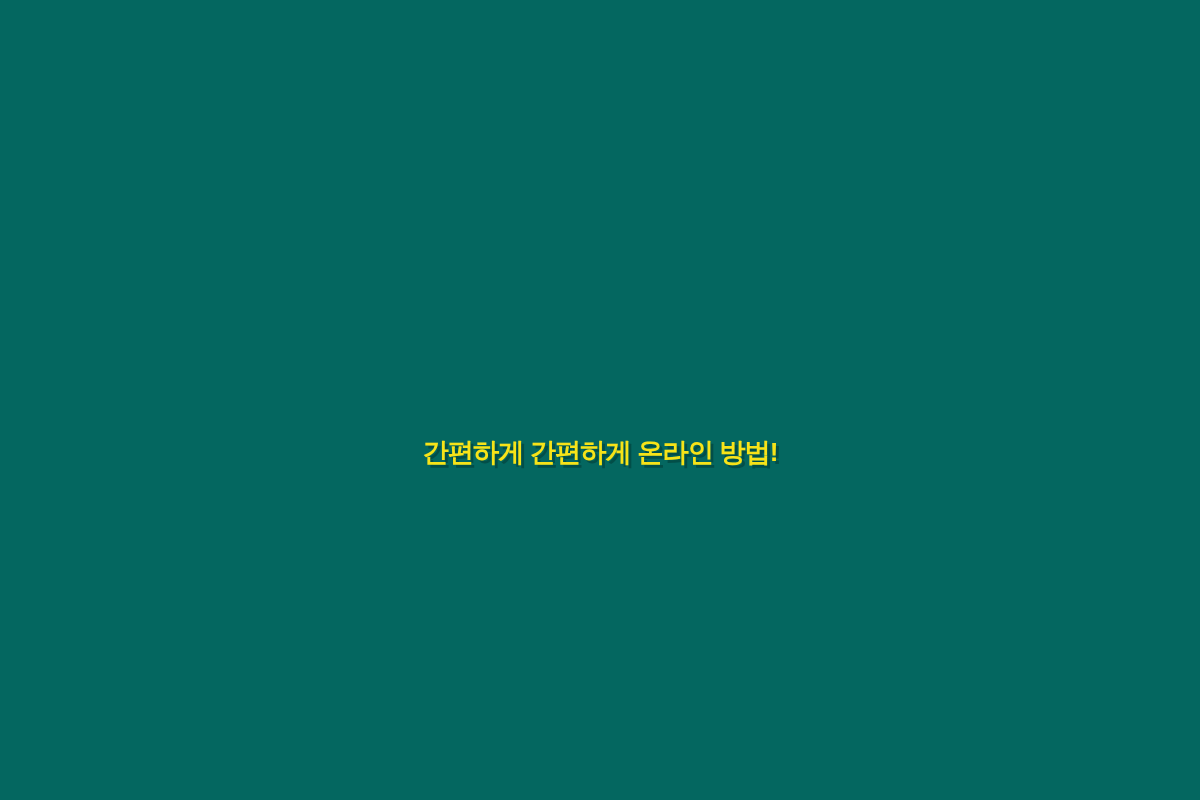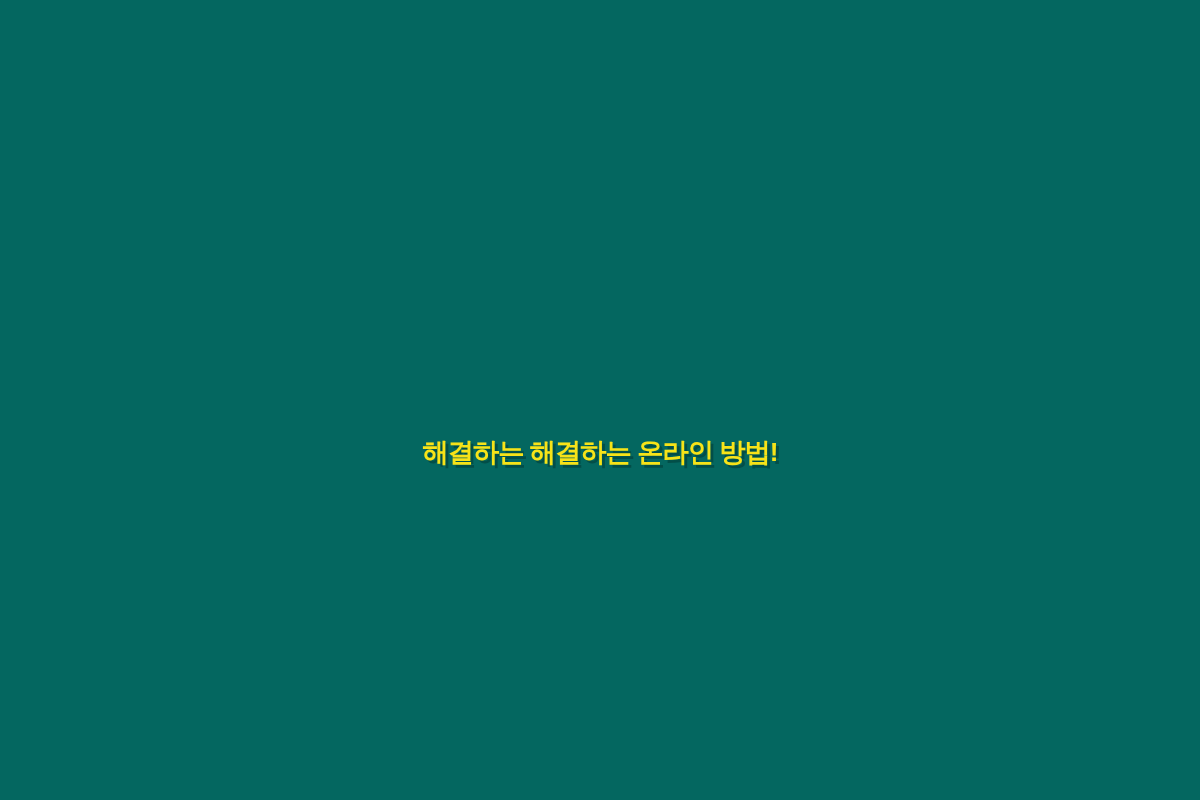--- a/index.html
+++ b/index.html
@@ -61,17 +61,17 @@
 </style>
 </head>
 <body>
 
 <div id="banner" style="background: rgb(4, 103, 96);">
 
   <div id="headline" style="color: rgb(247, 227, 24); text-shadow: rgba(2, 58, 53, 0.55) 3px 3px 0px; text-align: center;">
 
     <span class="headline-line" id="headline-line-1" style="font-size: 0.0301314px;">육아휴직 신청, 5분 안에</span>
 
-    <span class="headline-line" id="headline-line-2" style="font-size: 26.2755px;">해결하는 해결하는 온라인 방법!</span>
+    <span class="headline-line" id="headline-line-2" style="font-size: 26.2755px;">간편하게 간편하게 온라인 방법!</span>
 
   </div>
 
 </div>
 
 </body></html>

